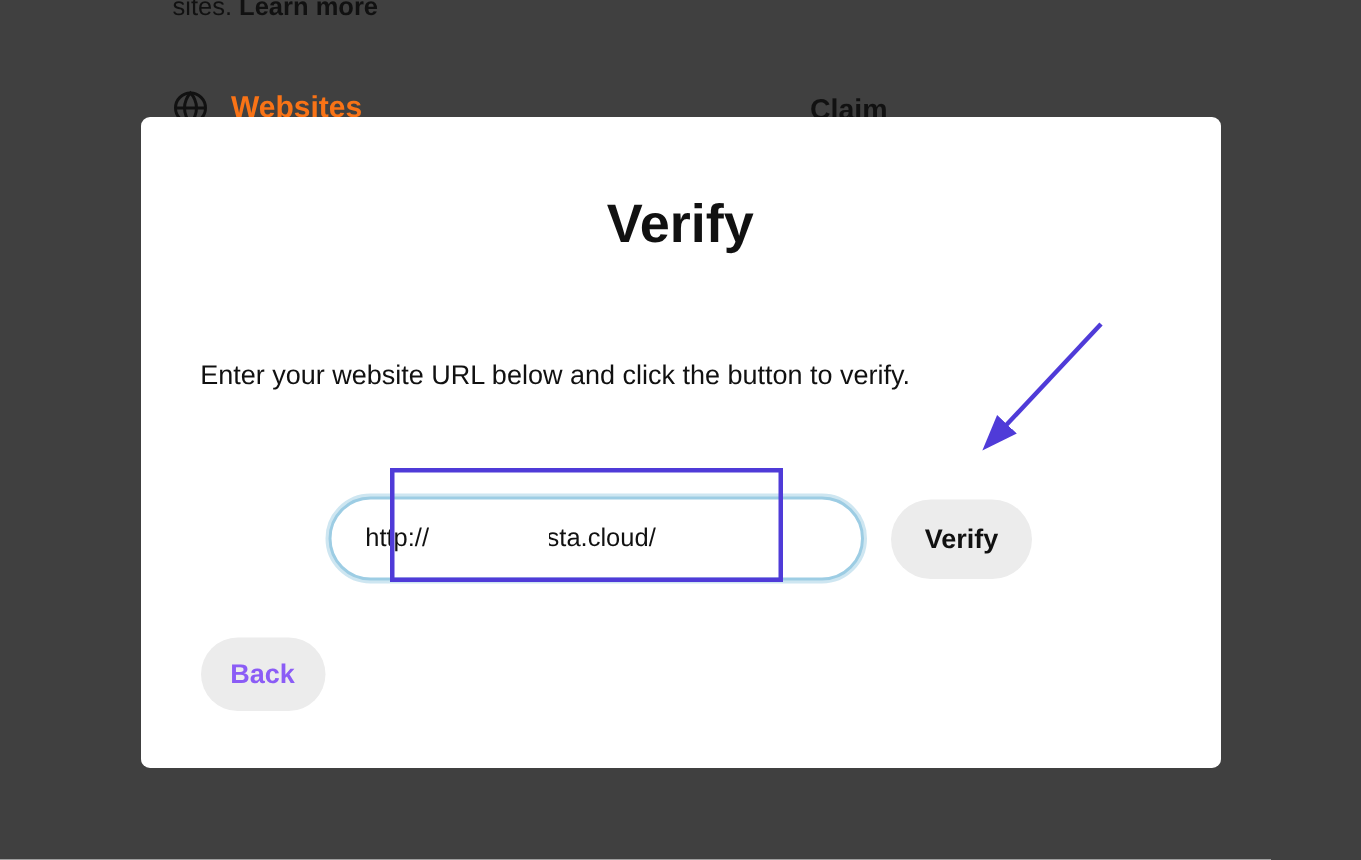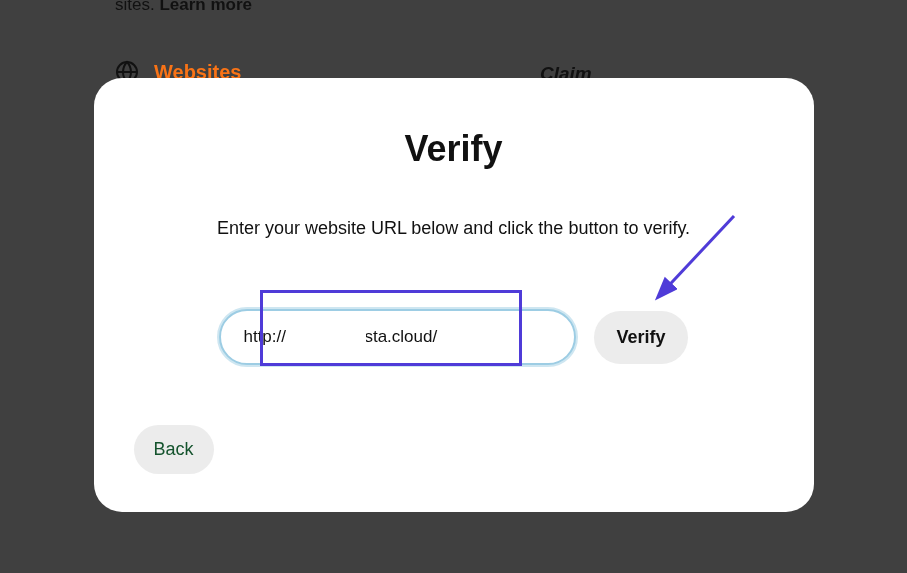--- a/index.html
+++ b/index.html
@@ -49,53 +49,51 @@
       font-weight: 600;
       color: #f97316;
     }
     .bg-claim {
       position: absolute;
       top: 63px;
       left: 540px;
       font-size: 19px;
       font-weight: 600;
       color: #111;
-      font-style: italic;
     }
     .modal-overlay {
       position: absolute;
       top: 0;
       left: 0;
       width: 100%;
       height: 100%;
       display: flex;
       align-items: flex-start;
       justify-content: center;
       padding-top: 78px;
     }
     .modal {
       width: 720px;
       height: 434px;
       background: #fff;
-      border-radius: 28px;
+      border-radius: 6px;
       position: relative;
       padding: 40px 40px 30px 40px;
     }
     .modal-title {
       font-size: 36px;
       font-weight: 700;
       text-align: center;
       color: #111;
       margin-top: 10px;
     }
     .modal-instruction {
       font-size: 18px;
-      text-align: center;
-      color: #111;
-      margin-top: 48px;
+      color: #111;
+      margin-top: 70px;
     }
     .input-row {
       display: flex;
       align-items: center;
       justify-content: center;
       margin-top: 70px;
       position: relative;
     }
     .highlight-box {
       position: absolute;
@@ -148,22 +146,22 @@
     }
     .back-button {
       position: absolute;
       left: 40px;
       bottom: 38px;
       padding: 14px 20px;
       background: #ececec;
       border: none;
       border-radius: 26px;
       font-size: 18px;
-      font-weight: 400;
-      color: #14532d;
+      font-weight: 700;
+      color: #8b5cf6;
       cursor: pointer;
       font-family: inherit;
     }
     .arrow-annotation {
       position: absolute;
       left: 535px;
       top: 130px;
       pointer-events: none;
       z-index: 10;
     }

